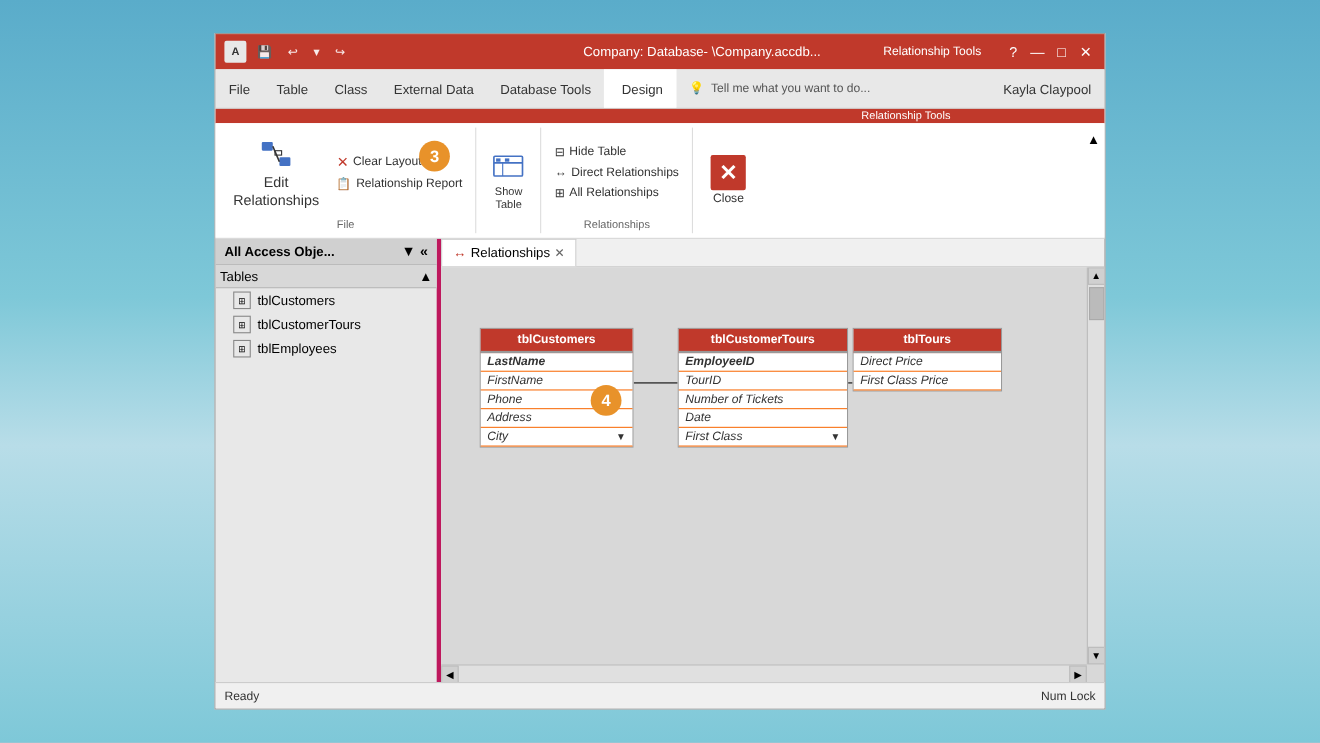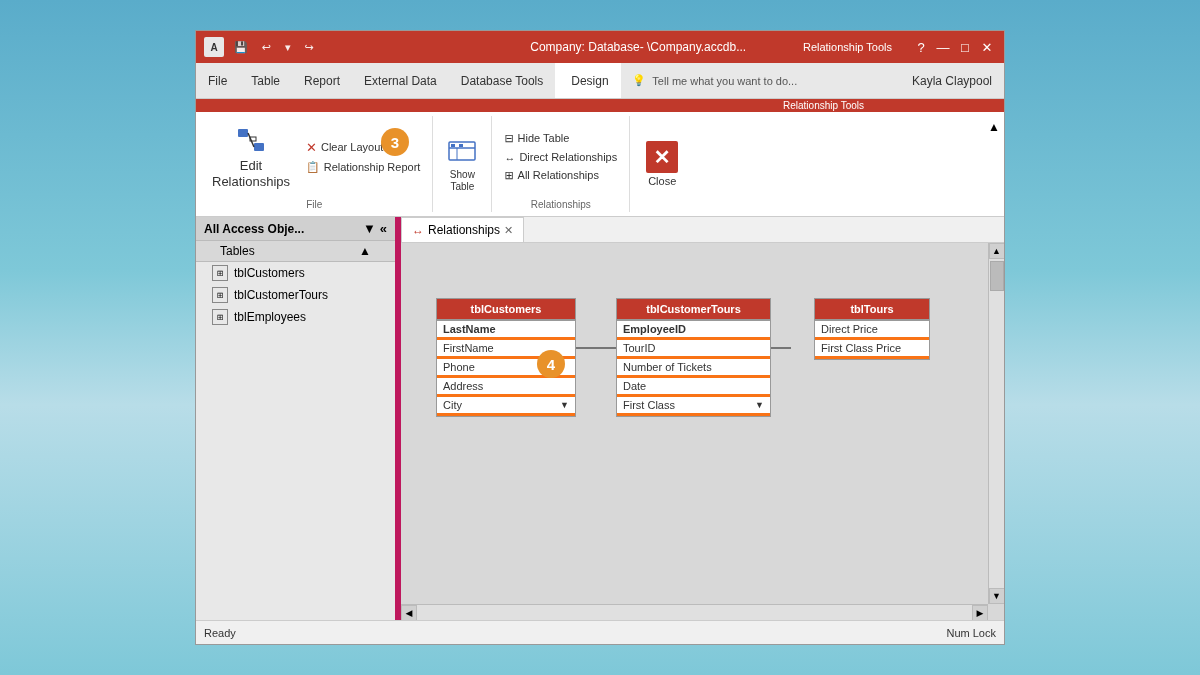--- a/index.html
+++ b/index.html
@@ -188,41 +188,41 @@
     .window-content {
       display: flex;
       flex: 1;
       overflow: hidden;
     }
 
     
     .nav-panel {
       width: 205px;
       background: #e8e8e8;
-      border-right: 6px solid #be185d;
+      border-right: 4px solid #be185d;
       flex-shrink: 0;
       display: flex;
       flex-direction: column;
     }
     .nav-panel-header {
       background: #d0d0d0;
       padding: 4px 8px;
       display: flex;
       align-items: center;
       justify-content: space-between;
       font-size: 12px;
       font-weight: 600;
       border-bottom: 1px solid #bbb;
     }
     .nav-panel-header-icons {
       display: flex; gap: 4px;
     }
     .nav-section-header {
       background: #d8d8d8;
-      padding: 3px 24px;
+      padding: 3px 4px;
       display: flex;
       align-items: flex-end;
       justify-content: space-between;
       font-size: 12px;
       border-bottom: 1px solid #bbb;
       cursor: pointer;
     }
     .nav-item {
       display: flex;
       align-items: center;
@@ -321,22 +321,23 @@
       background: #c0392b;
       color: white;
       padding: 4px 6px;
       font-weight: 600;
       font-size: 11px;
       text-align: center;
       border-bottom: 2px solid #999;
     }
     .db-table-field {
       padding: 2px 6px;
-      border-bottom: 3px solid #f97316;
+      border-bottom: 1px solid #f97316;
       color: #333;
+      font-style: italic;
     }
     .db-table-field.bold { font-weight: bold; }
 
     
     .status-bar {
       background: #f0f0f0;
       border-top: 1px solid #ccc;
       height: 24px;
       display: flex;
       align-items: center;
@@ -398,21 +399,21 @@
       <div class="title-btn">?</div>
       <div class="title-btn">—</div>
       <div class="title-btn">□</div>
       <div class="title-btn close-btn">✕</div>
     </div>
   </div>
 
   <div class="menu-bar">
     <div class="menu-item">File</div>
     <div class="menu-item">Table</div>
-    <div class="menu-item">Report</div>
+    <div class="menu-item">Class</div>
     <div class="menu-item">External Data</div>
     <div class="menu-item">Database Tools</div>
     <div class="menu-item active">Design</div>
     <div class="menu-tell">
       <span style="color:#f5a623;">💡</span>
       <span>Tell me what you want to do...</span>
     </div>
     <div class="menu-user">Kayla Claypool</div>
   </div>
 
@@ -569,21 +570,21 @@
           <div class="db-table-field bold">EmployeeID</div>
           <div class="db-table-field">TourID</div>
           <div class="db-table-field">Number of Tickets</div>
           <div class="db-table-field">Date</div>
           <div class="db-table-field" style="display:flex; align-items:center; justify-content:space-between;">
             <span>First Class</span>
             <span style="font-size:9px;">▼</span>
           </div>
         </div>
 
-        <div class="db-table" style="left:413px; top:55px; width:116px;">
+        <div class="db-table" style="left:374px; top:55px; width:136px;">
           <div class="db-table-header">tblTours</div>
           <div class="db-table-field">Direct Price</div>
           <div class="db-table-field">First Class Price</div>
         </div>
 
         <div class="canvas-scrollbar-v">
           <div class="scrollbar-arrow">▲</div>
           <div class="scrollbar-thumb-v"></div>
           <div style="flex:1;"></div>
           <div class="scrollbar-arrow">▼</div>

